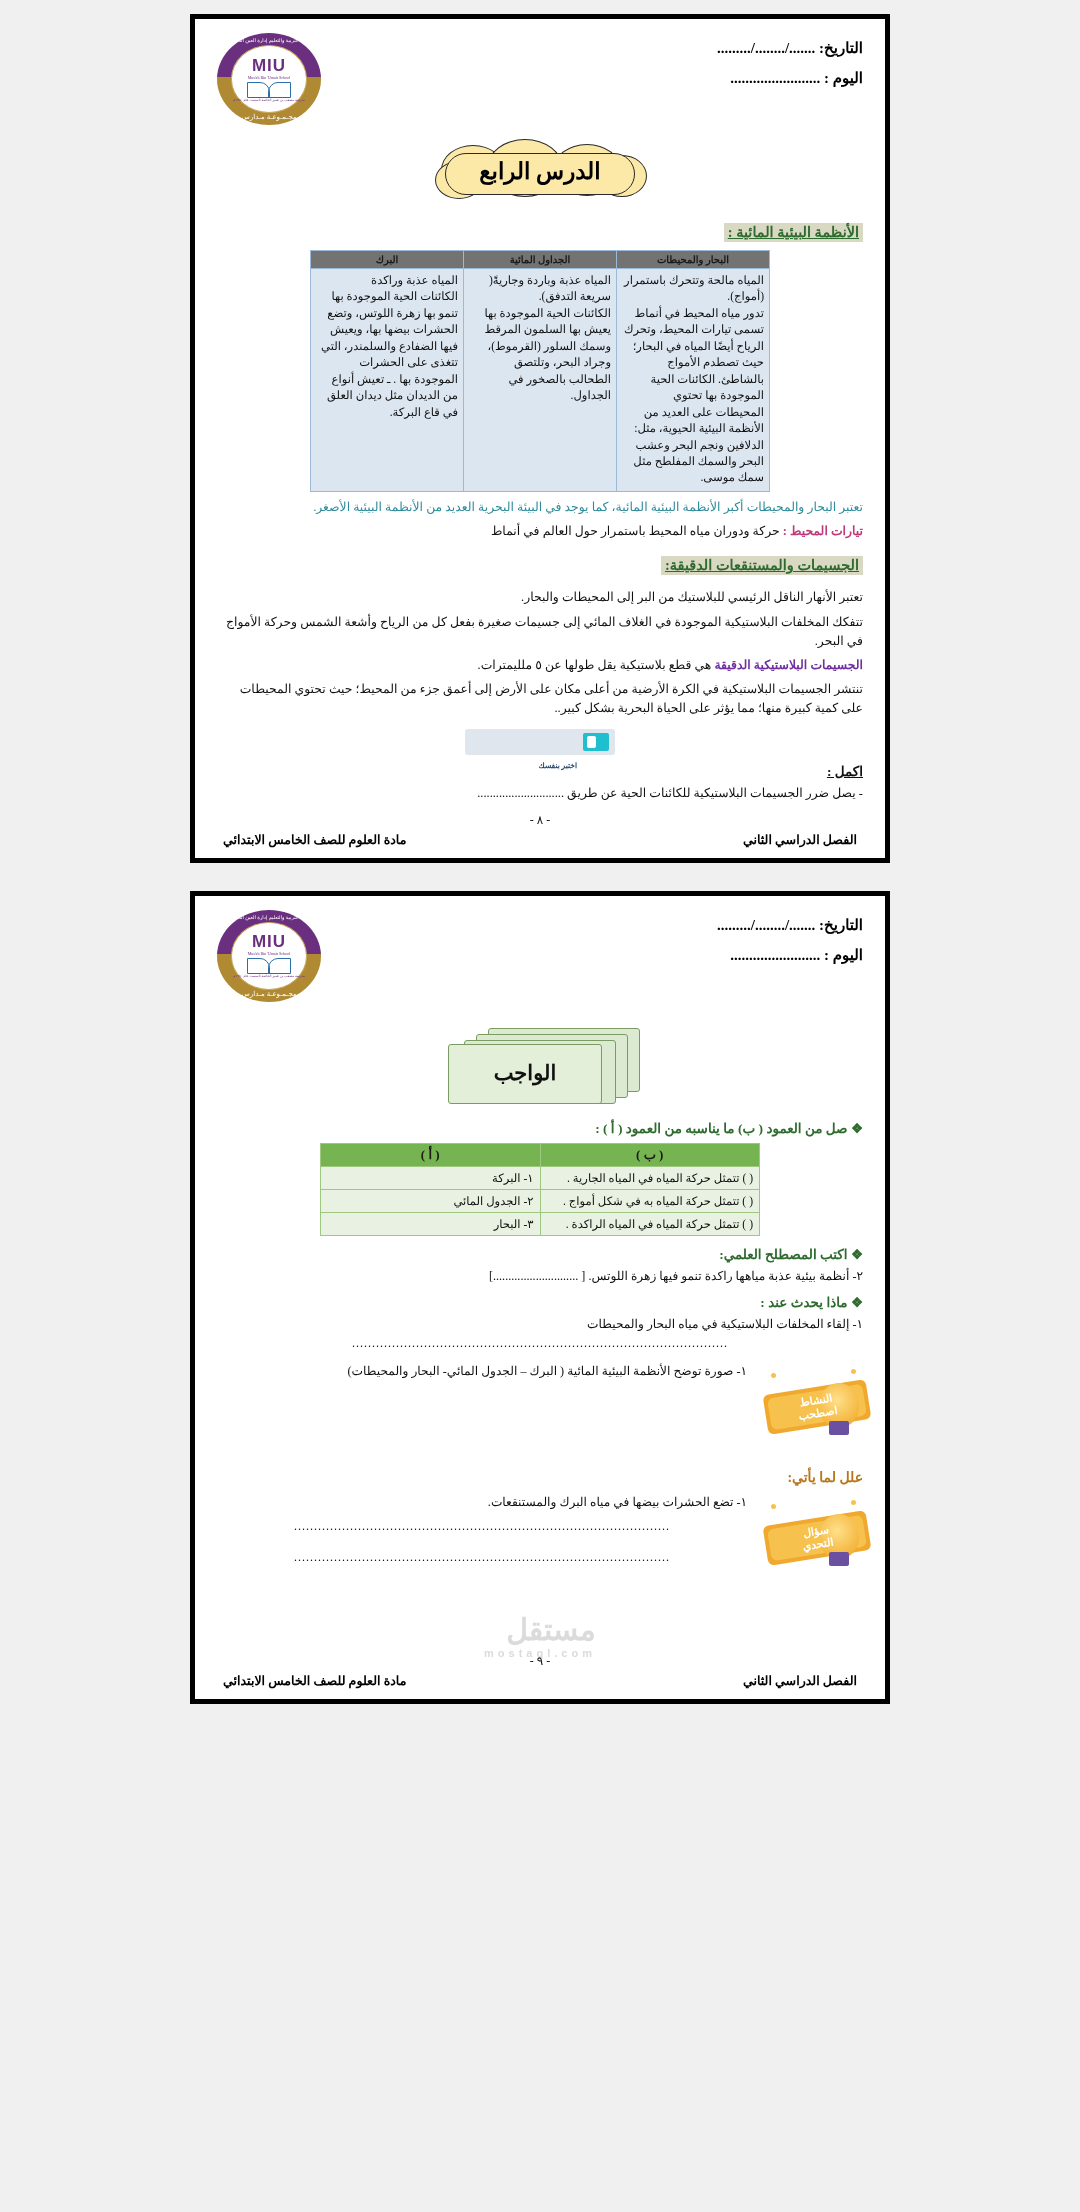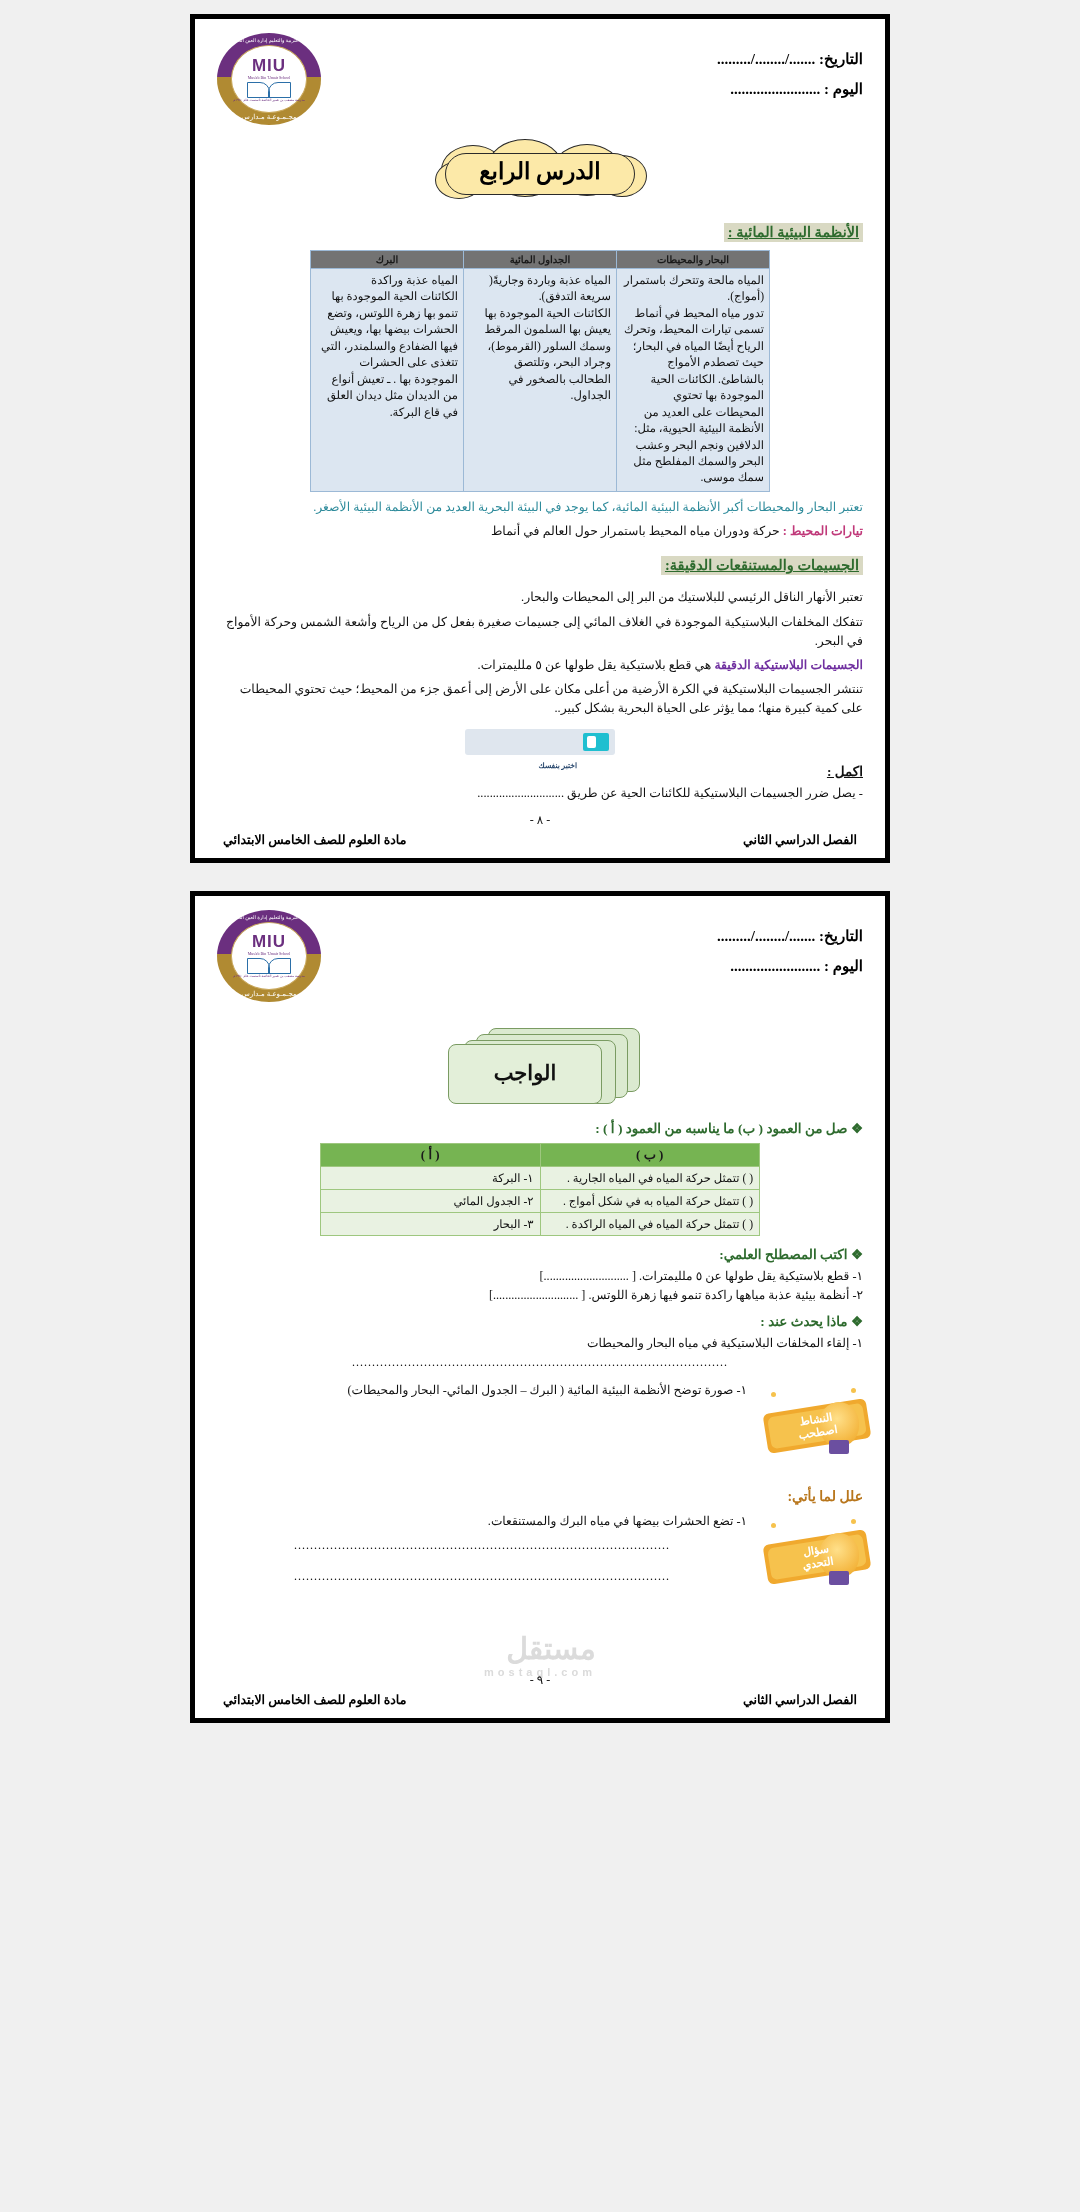--- a/index.html
+++ b/index.html
@@ -76,21 +76,20 @@
   }
   .logo .arc-top{top:4px;}
   .logo .arc-bot{bottom:4px;font-size:7px;letter-spacing:2px;}
   .logo .tiny{font-size:3.4px;color:#6b2f7f;margin-top:1px;}
   .head-lines{
     text-align:right;padding-top:6px;flex:1;padding-left:12px;
   }
   .head-line{
     font-weight:bold;font-size:15px;color:#000;margin-bottom:12px;
     white-space:nowrap;
-    margin-top:11px;
   }
   
   .cloud-wrap{display:flex;justify-content:center;margin:14px 0 10px 0;align-items:center;}
   .cloud{
     position:relative;width:210px;height:64px;
     display:flex;align-items:center;justify-content:center;
   }
   .cloud .body{
     position:absolute;left:10px;right:10px;top:14px;bottom:8px;
     background:#fce9a8;border:1.6px solid #2a2a2a;border-radius:38px;
@@ -162,21 +161,21 @@
   .pg-num{text-align:center;font-size:12px;margin:12px 0 2px 0;color:#111;}
   .foot{
     display:flex;flex-direction:row-reverse;justify-content:space-between;
     font-weight:bold;font-size:12.6px;color:#000;padding:2px 6px 0 6px;
   }
   
   .stack-wrap{display:flex;justify-content:center;margin:26px 0 14px 0;}
   .stack{position:relative;width:200px;height:78px;}
   .stack .sheet{
     position:absolute;background:#dbead0;border:1.2px solid #7a9b62;
-    width:150px;height:62px;border-radius:8px;
+    width:150px;height:62px;border-radius:3px;
   }
   .stack .s1{right:0;top:0;}
   .stack .s2{right:12px;top:6px;}
   .stack .s3{right:24px;top:12px;}
   .stack .s4{
     right:38px;top:16px;width:152px;height:58px;background:#e3efd9;
     display:flex;align-items:center;justify-content:center;
   }
   .stack .s4 span{font-weight:bold;font-size:21px;color:#111;}
   .q-head{
@@ -393,21 +392,20 @@
             <td>٢- الجدول المائي</td>
           </tr>
           <tr>
             <td class="colB">(        ) تتمثل حركة المياه في المياه الراكدة .</td>
             <td>٣- البحار</td>
           </tr>
         </tbody>
       </table>
 
       <div class="q-head">❖ اكتب المصطلح العلمي:</div>
-      <div class="q-line">١- قطع بلاستيكية يقل طولها عن ٥ مللیمترات.        [ ............................]</div>
       <div class="q-line">٢- أنظمة بيئية عذبة مياهها راكدة تنمو فيها زهرة اللوتس.    [ ............................]</div>
 
       <div class="q-head">❖ ماذا يحدث عند :</div>
       <div class="q-line">١- إلقاء المخلفات البلاستيكية في مياه البحار والمحيطات</div>
       <div class="dots-row">..............................................................................................</div>
 
       <div class="badge-row">
         <div class="badge">
           <div class="ribbon"></div>
           <div class="ribbon2"></div>

